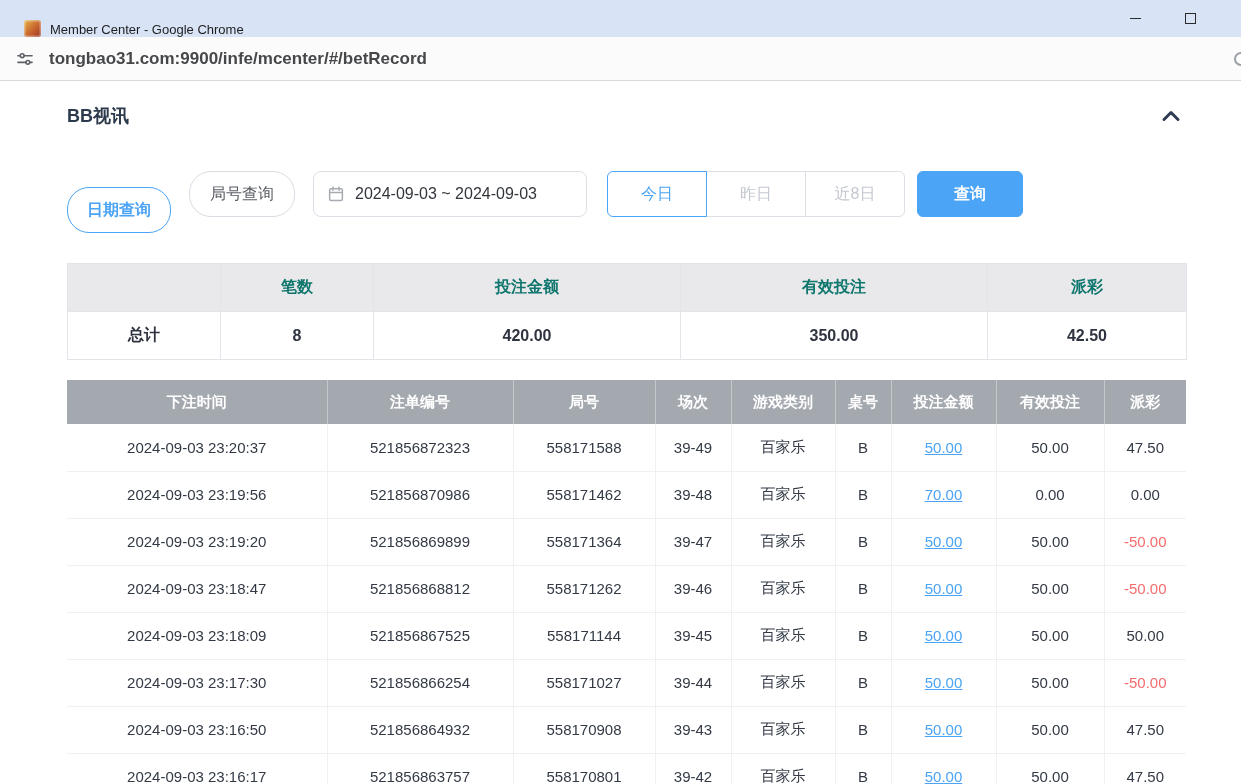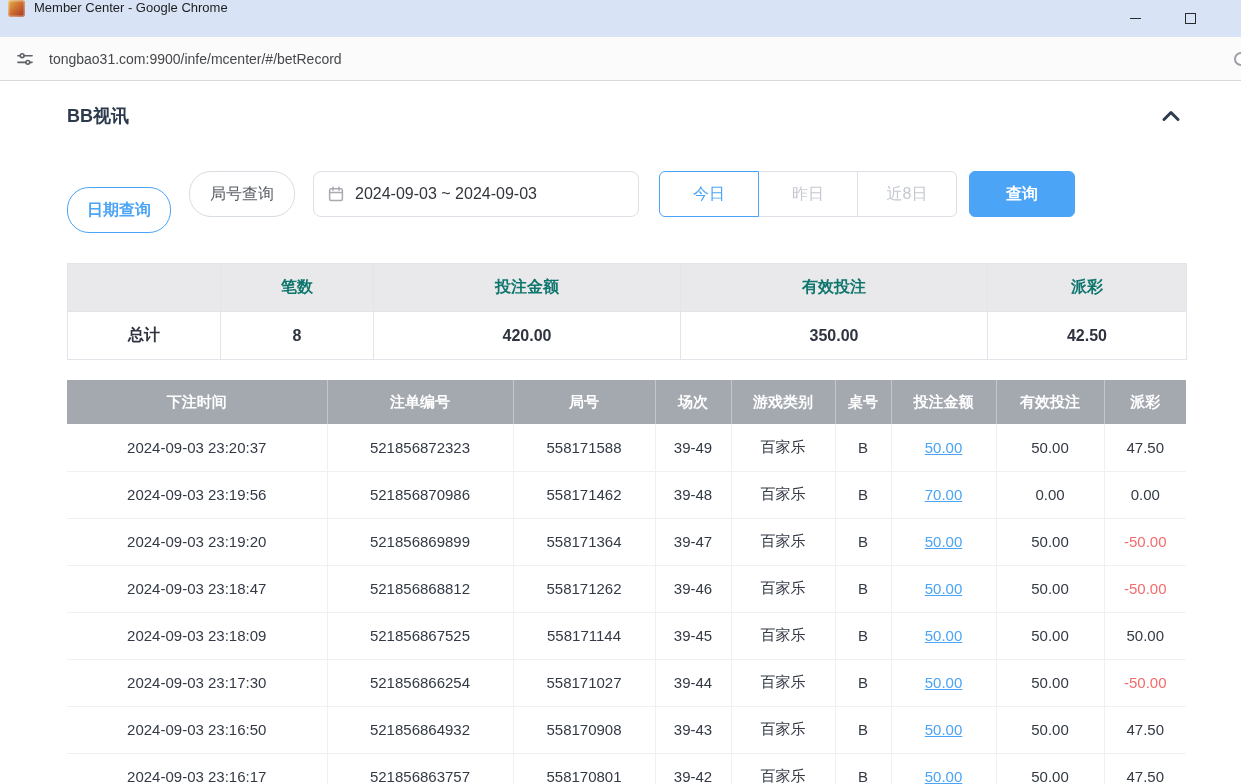--- a/index.html
+++ b/index.html
@@ -1,58 +1,58 @@
 <!DOCTYPE html>
 <html><head>
 <meta charset="utf-8">
 <style>
   * { margin:0; padding:0; box-sizing:border-box; }
   html,body { width:1241px; height:784px; overflow:hidden; background:#fff;
               font-family:"Liberation Sans", sans-serif; }
 
   
   .titlebar { position:relative; height:37px; background:#d8e4f6;
-              display:flex; align-items:flex-start; padding-left:8px; }
+              display:flex; align-items:flex-end; padding-left:24px; }
   .favicon { width:17px; height:17px; border-radius:3px;
              background:linear-gradient(135deg,#e8b54a 0%,#c8652f 55%,#9e3324 100%);
              box-shadow:inset 0 0 0 1.5px rgba(255,255,255,.35); }
   .title-text { font-size:13px; color:#1d1d1f; margin-left:9px; }
   .win-btn { position:absolute; top:0; height:37px; width:44px;
              display:flex; align-items:center; justify-content:center; cursor:pointer; }
   .win-min { left:1113px; }
   .win-max { left:1168px; }
   .min-glyph { width:11px; height:0; border-top:1.6px solid #2b2b2b; display:block; }
   .max-glyph { width:11px; height:11px; border:1.6px solid #2b2b2b; display:block; }
 
   
   .toolbar { position:relative; height:44px; background:#fbfbfc;
              border-bottom:1px solid #d7d9dc; display:flex; align-items:center;
              padding:0 14px; }
   .tune-icon-wrap { width:22px; height:22px; display:flex; align-items:center;
                     justify-content:center; cursor:pointer; }
-  .url-text { font-size:14px; color:#454749; margin-left:13px; cursor:text; }
+  .url-text { font-size:17px; color:#454749; margin-left:13px; cursor:text;font-weight:bold; }
   .edge-icon { position:absolute; right:-7px; top:15px; width:14px; height:14px;
                border:2px solid #9aa0a6; border-radius:50%; background:#fff; }
 
   
   .page { padding:22px 55px 0 67px; background:#fff; }
 
   .section-header { display:flex; justify-content:space-between; align-items:center; }
   .section-title { font-size:18px; font-weight:bold; color:#2d3a4d; }
   .collapse-btn { width:30px; height:26px; display:flex; align-items:center;
                   justify-content:center; cursor:pointer; }
 
   .filters { display:flex; align-items:center; margin-top:26px; }
   .btn { height:46px; display:flex; align-items:center; justify-content:center;
          background:#fff; font-size:16px; cursor:pointer; user-select:none; }
   .date-query-btn { width:104px; border:1px solid #4ba4f5; color:#4ba4f5;
                     font-weight:bold; border-radius:22px;margin-top:32px; }
   .round-query-btn { width:106px; border:1px solid #d8dce3; color:#585c64;
                      border-radius:22px; margin-left:18px; }
-  .date-input { width:326px; height:46px; border:1px solid #dcdfe6; border-radius:8px;
+  .date-input { width:274px; height:46px; border:1px solid #dcdfe6; border-radius:8px;
                 display:flex; align-items:center; padding:0 13px; margin-left:18px;
                 background:#fff; cursor:pointer; }
   .date-text { font-size:16px; color:#32363c; margin-left:10px; }
   .quick-group { display:flex; margin-left:12px; }
   .quick-btn { width:100px; border:1px solid #dcdfe6; color:#c4c8d0; margin-left:-1px; }
   .quick-btn.first { border-radius:6px 0 0 6px; margin-left:8px; }
   .quick-btn.last { border-radius:0 6px 6px 0;text-align:right; }
   .quick-btn.active { color:#4ba4f5; border-color:#4ba4f5; position:relative; z-index:1; }
   .search-btn { width:106px; margin-left:12px; background:#4ba4f5; border:1px solid #4ba4f5;
                 color:#fff; font-weight:bold; border-radius:6px; }

